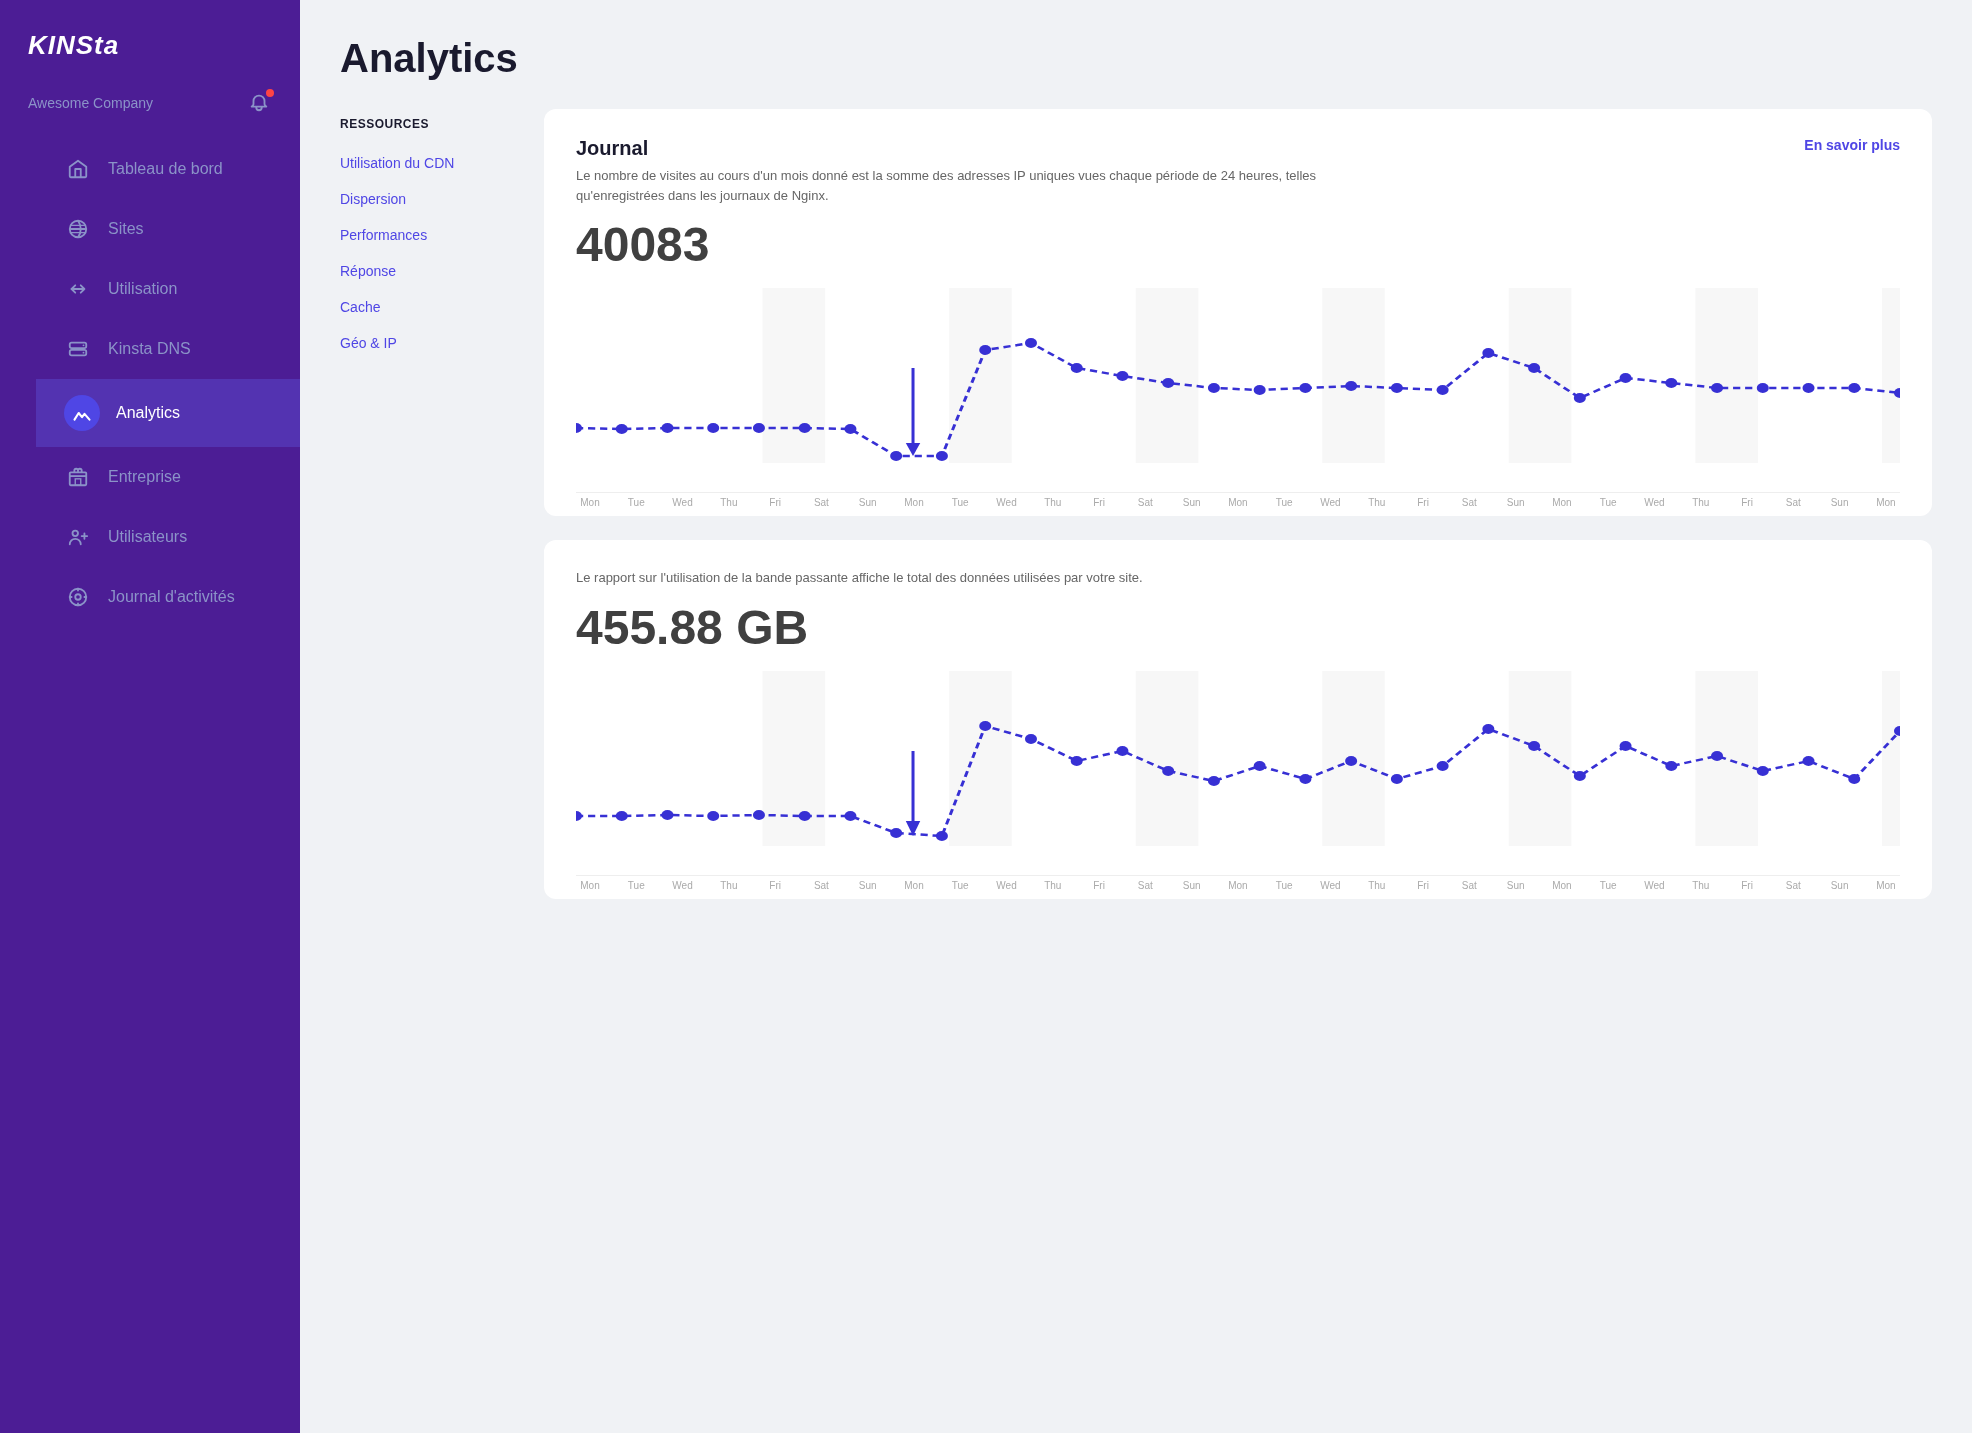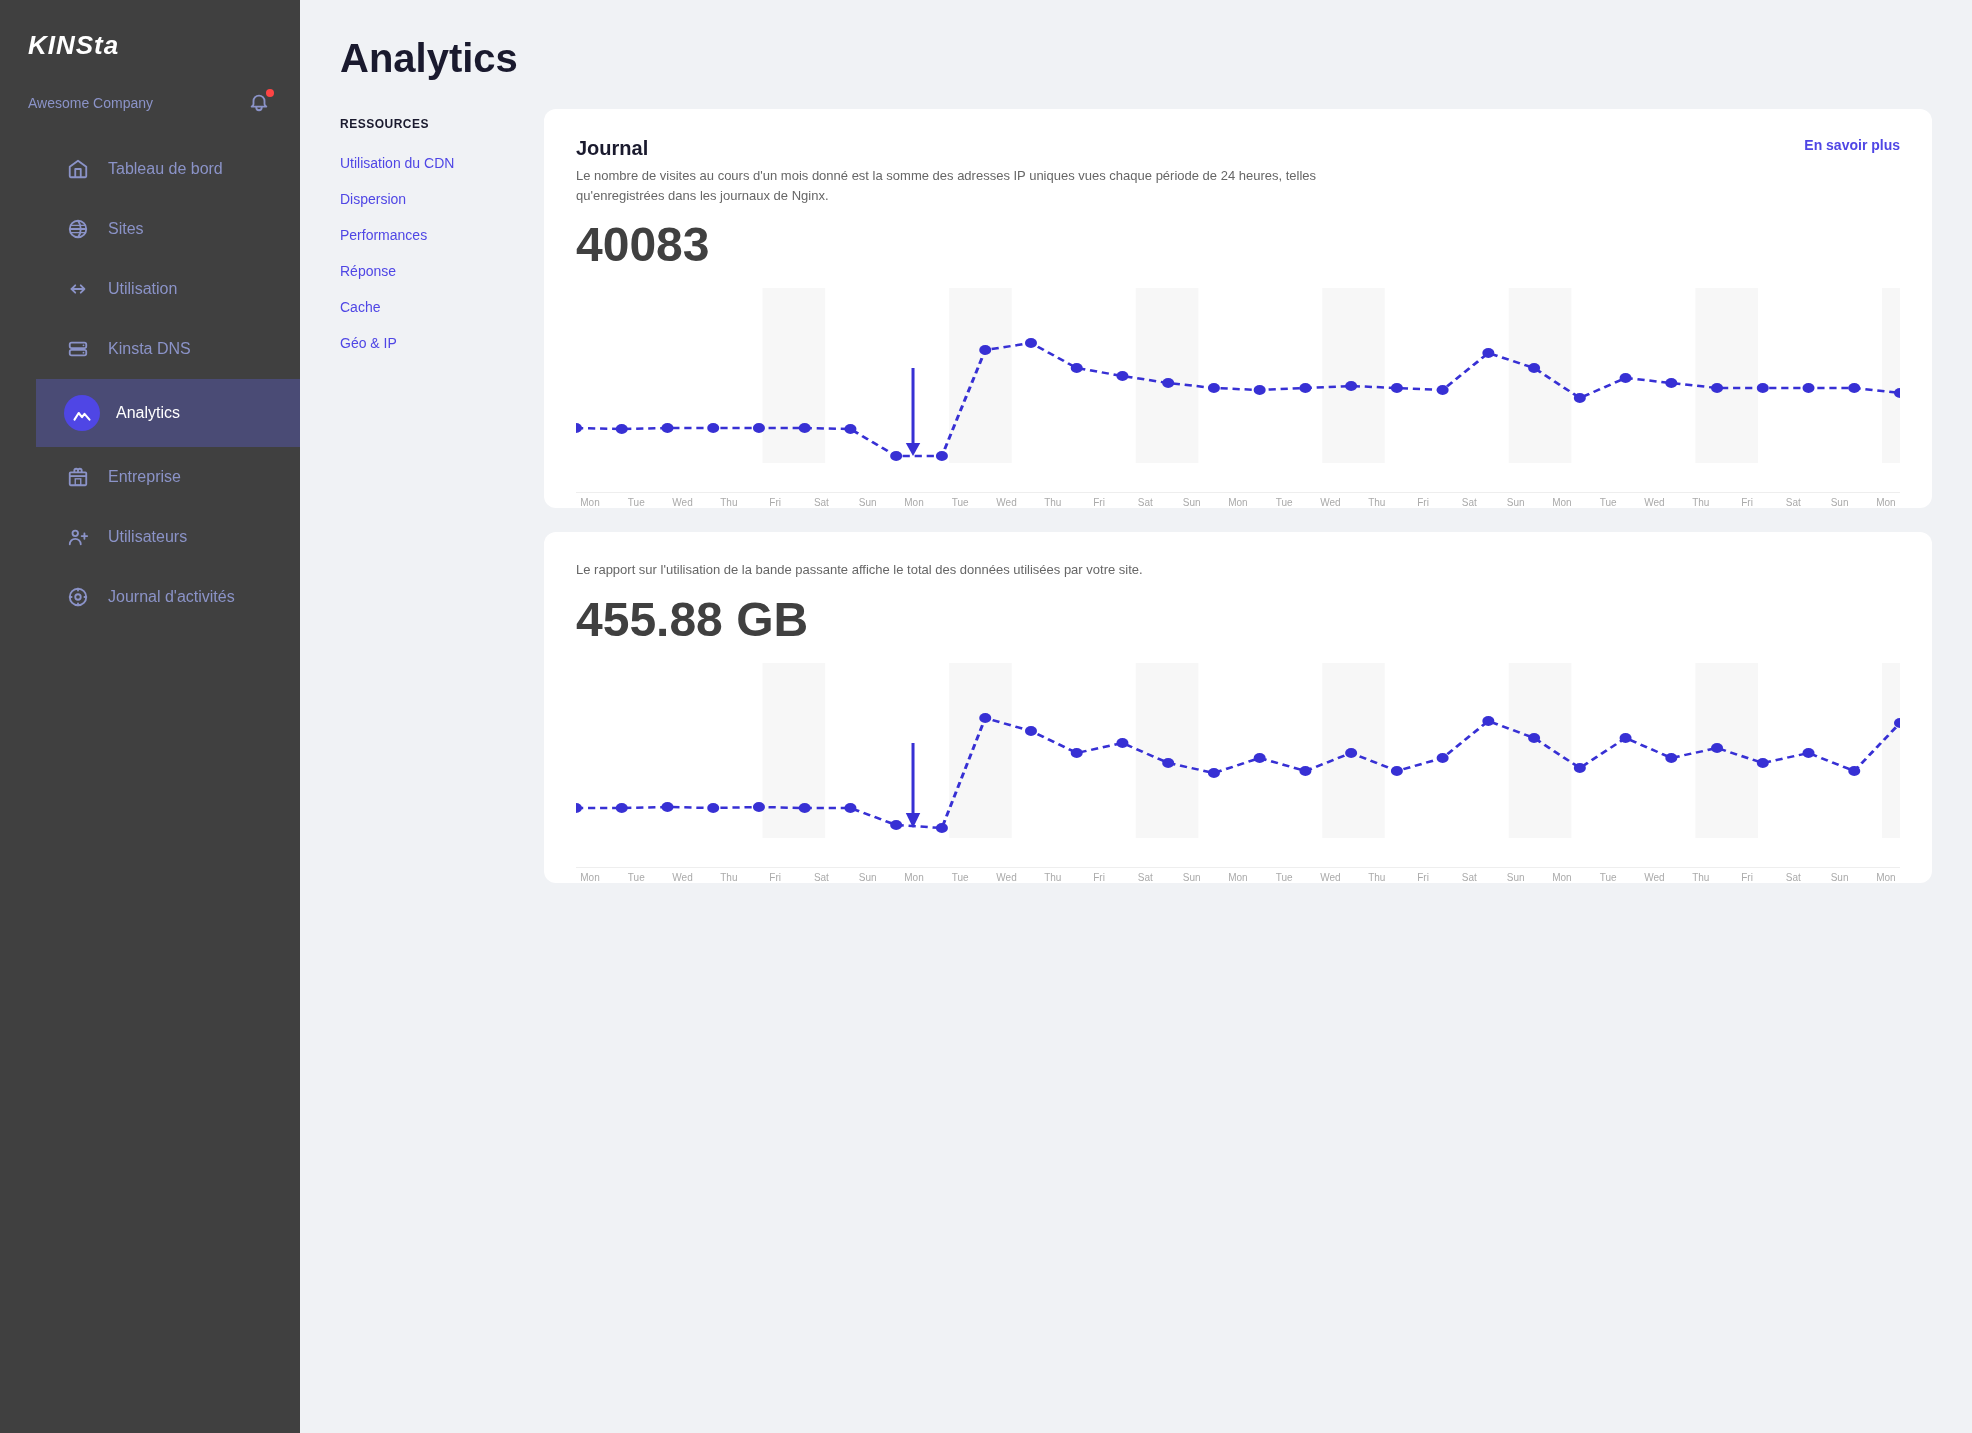--- a/index.html
+++ b/index.html
@@ -2,21 +2,21 @@
 <html><head>
   <meta charset="utf-8">
   <style>
     * { box-sizing: border-box; margin: 0; padding: 0; }
     body { font-family: -apple-system, BlinkMacSystemFont, 'Segoe UI', sans-serif; background: #f0f2f5; display: flex; height: 100vh; overflow: hidden; }
 
     
     .sidebar {
       width: 300px;
       min-width: 300px;
-      background: #404040;
+      background: #4c1d95;
       color: #fff;
       display: flex;
       flex-direction: column;
       padding: 0;
       height: 100vh;
       overflow-y: auto;
     }
     .sidebar-header {
       padding: 28px 28px 20px 28px;
       display: flex;
@@ -172,21 +172,21 @@
     .card-value {
       font-size: 48px;
       font-weight: 800;
       color: #404040;
       margin-bottom: 16px;
     }
     .chart-area {
       width: 100%;
       height: 220px;
       position: relative;
-      margin: 0 -0px;
+      margin: 8px -0px;
     }
     .card-header-right {
       display: flex;
       align-items: center;
       gap: 12px;
     }
     .date-range {
       font-size: 13px;
       color: #888;
     }

